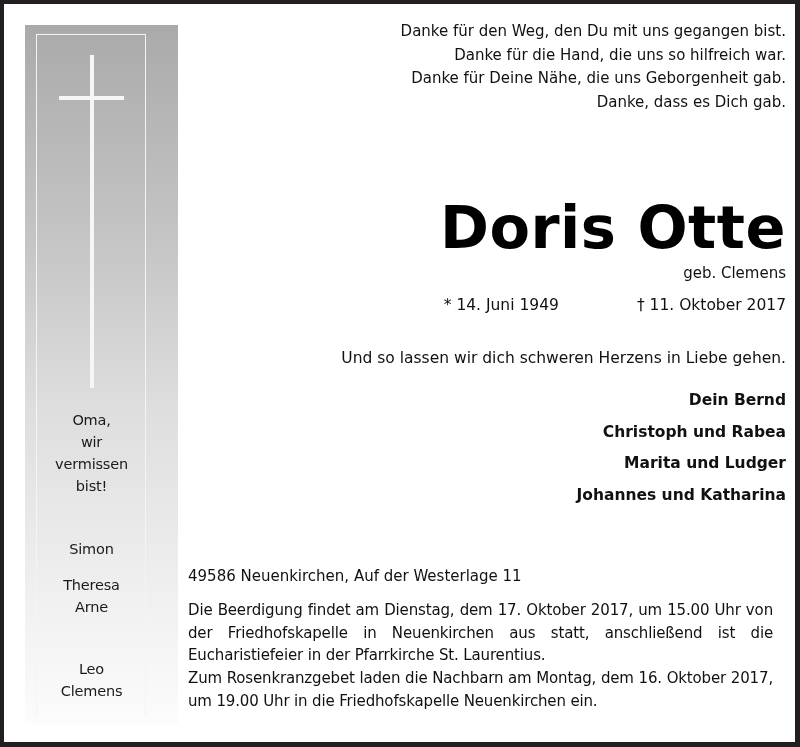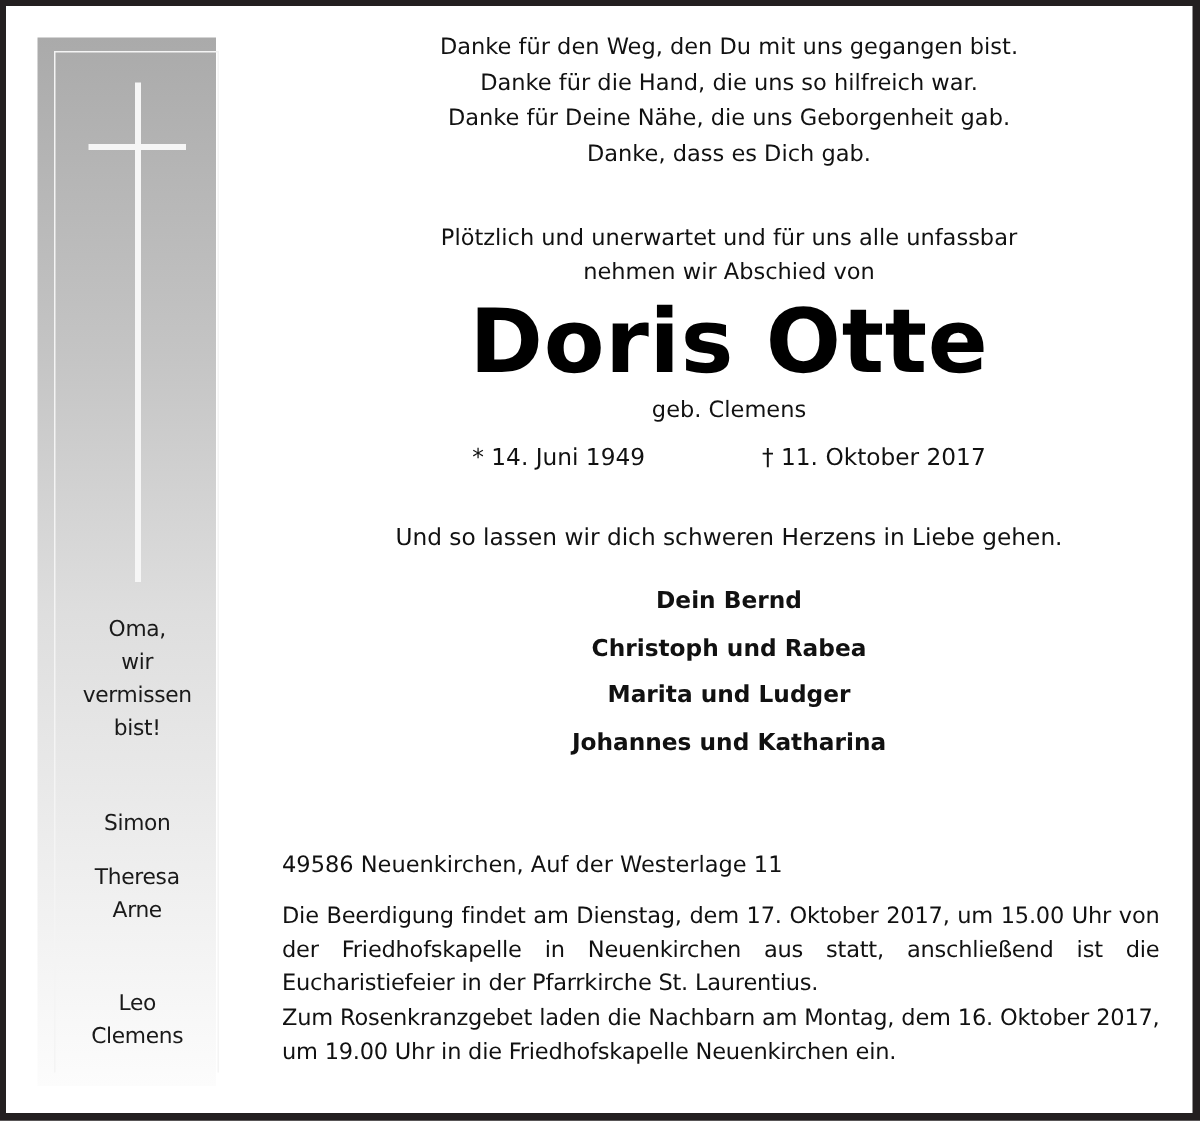--- a/index.html
+++ b/index.html
@@ -3,34 +3,34 @@
 <meta charset="utf-8">
 <style>
   html, body { margin: 0; padding: 0; background: #231f20; }
   body { width: 800px; height: 747px; position: relative; overflow: hidden; }
   .page {
     position: absolute; left: 4px; top: 4px; width: 791px; height: 738px;
     background: #ffffff; color: #111;
     font-family: "DejaVu Sans", sans-serif;
   }
   .panel {
-    position: absolute; left: 21px; top: 21px; width: 119px; height: 699px;
+    position: absolute; left: 21px; top: 21px; width: 153px; height: 699px;
     background: linear-gradient(to bottom, #aaaaaa 0%, #c4c4c4 30%, #dedede 55%, #f2f2f2 85%, #fcfcfc 100%);
   }
   .panel-inner {
     position: absolute; left: 11px; top: 9px; width: 108px; height: 680px;
     border-left: 1px solid #f4f4f4; border-right: 1px solid #f4f4f4; border-top: 1px solid #f4f4f4;
   }
   .cross-v { position: absolute; left: 65px; top: 30px; width: 4px; height: 333px; background: #f6f6f6; }
   .cross-h { position: absolute; left: 34px; top: 71px; width: 65px; height: 4px; background: #f6f6f6; }
   .panel-text {
     position: absolute; left: 0; width: 133px; text-align: center;
     font-size: 14.5px; line-height: 22px; color: #1a1a1a; letter-spacing: -0.2px;
   }
-  .center-col { position: absolute; left: 182px; width: 600px; text-align: center; }
+  .center-col { position: absolute; left: 182px; width: 600px; text-align: right; }
   .poem { top: 16px; font-size: 15px; line-height: 23.5px; }
   .intro { top: 143px; font-size: 15px; line-height: 23px; }
   .name { top: 194px; font-size: 59px; line-height: 60px; font-weight: bold; letter-spacing: 0.5px; color: #000; }
   .maiden { top: 258px; font-size: 15px; line-height: 22px; }
   .dates { top: 289px; font-size: 15.5px; line-height: 24px; }
   .dates span { display: inline-block; }
   .dates .born { margin-right: 78px; }
   .farewell { top: 342px; font-size: 15.5px; line-height: 24px; }
   .mourners { top: 381px; font-size: 15.5px; line-height: 31.5px; font-weight: bold; }
   .mourners div { height: 31.5px; }
@@ -72,24 +72,20 @@
     </div>
   </div>
 
   <div class="center-col poem">
     <div>Danke für den Weg, den Du mit uns gegangen bist.</div>
     <div>Danke für die Hand, die uns so hilfreich war.</div>
     <div>Danke für Deine Nähe, die uns Geborgenheit gab.</div>
     <div>Danke, dass es Dich gab.</div>
   </div>
 
-  <div class="center-col intro">
-    <div>Plötzlich und unerwartet und für uns alle unfassbar</div>
-    <div>nehmen wir Abschied von</div>
-  </div>
 
   <div class="center-col name">Doris Otte</div>
   <div class="center-col maiden">geb. Clemens</div>
 
   <div class="center-col dates">
     <span class="born">* 14. Juni 1949</span><span>† 11. Oktober 2017</span>
   </div>
 
   <div class="center-col farewell">Und so lassen wir dich schweren Herzens in Liebe gehen.</div>
 

